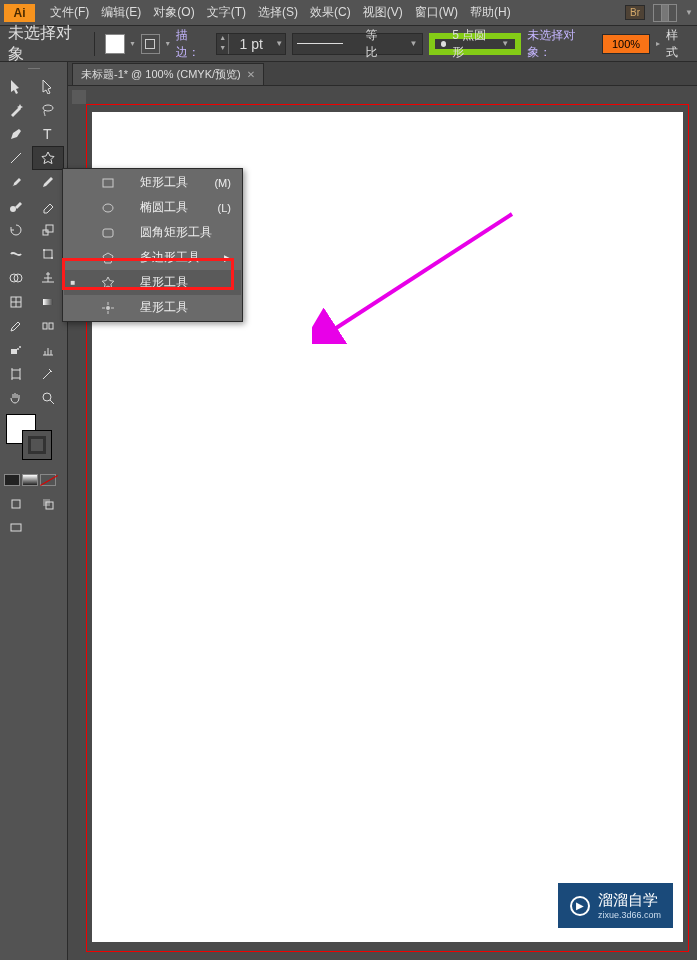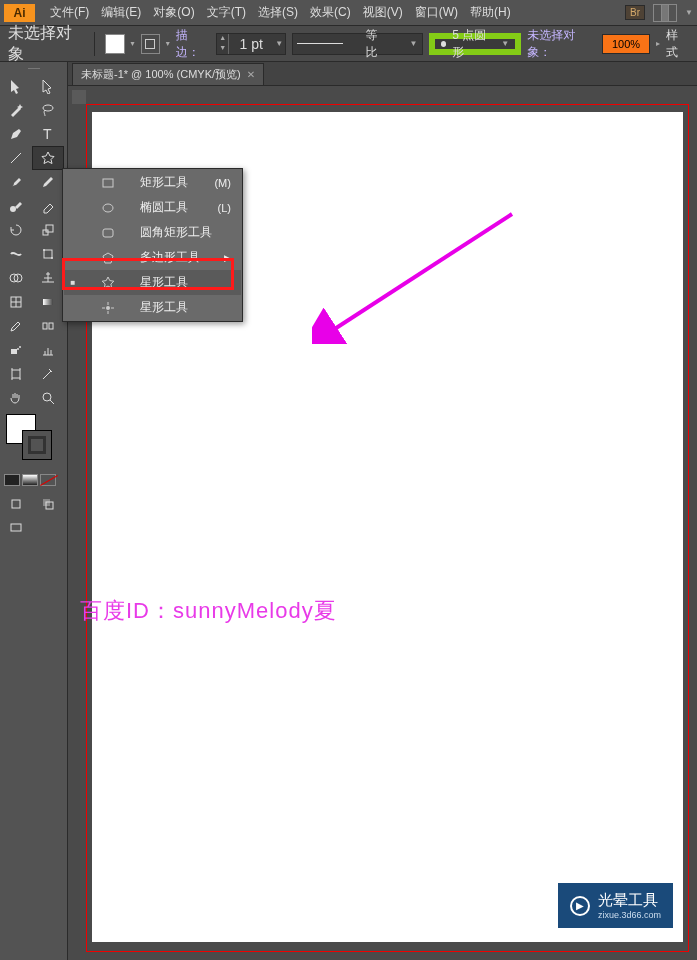--- a/index.html
+++ b/index.html
@@ -375,26 +375,25 @@
 
       <svg class="magenta-arrow" viewBox="0 0 210 140">
         <defs>
             <marker id="ah" markerWidth="12" markerHeight="12" refX="2" refY="6" orient="auto">
               <path d="M0 0L12 6L0 12z" fill="#e800e8"></path>
             </marker>
           </defs>
         <line x1="200" y1="10" x2="18" y2="128" stroke="#e800e8" stroke-width="4" marker-end="url(#ah)"></line>
       </svg>
 
-      <div class="watermark">百度ID：sunnyMelody夏</div>
 
       <div class="brand">
         <div class="play">▶</div>
         <div>
-          <span>光晕工具</span>
+          <span>溜溜自学</span>
           <span class="sub">zixue.3d66.com</span>
         </div>
       </div>
     </div>
   </div>
 </div>
 
 <div class="flyout">
   <div class="fly-item">
     <span class="dot"></span>

